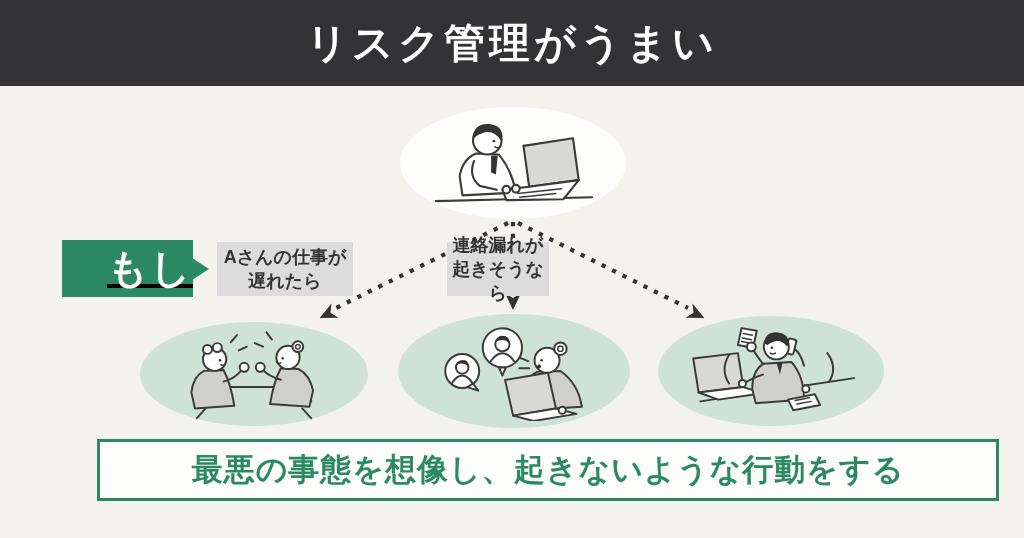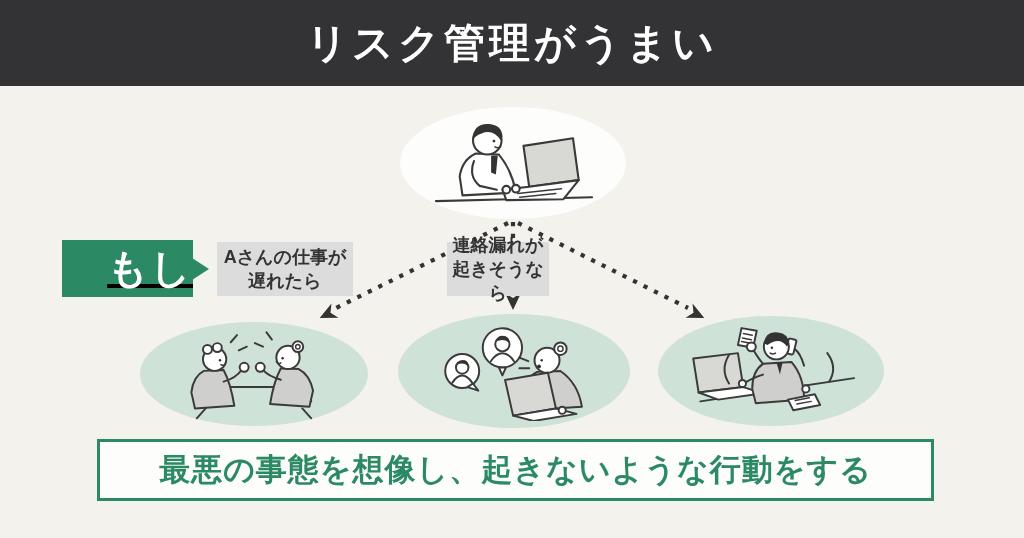--- a/index.html
+++ b/index.html
@@ -53,21 +53,21 @@
     position:absolute;height:54px;background:#dcdcdc;z-index:3;
     display:flex;align-items:center;justify-content:center;
     color:#333333;font-size:18px;font-weight:bold;line-height:1.35;
     text-align:center;white-space:pre-line;
   }
   #cond-0{left:217px;top:242px;width:136px;}
   #cond-1{left:447px;top:242px;width:102px;}
   #cond-2{left:671px;top:242px;width:128px;}
   
   .conclusion{
-    position:absolute;left:97px;top:439px;width:837px;height:62px;
+    position:absolute;left:97px;top:439px;width:902px;height:62px;
     background:#fdfdfb;border:3px solid #2b8a63;box-sizing:border-box;
     display:flex;align-items:center;justify-content:center;z-index:3;
   }
   .conclusion .conclusion-text{
     color:#2b8a63;font-size:31px;font-weight:bold;letter-spacing:1px;
   }
   
   .illus{display:block;}
   .illus .ln{stroke:#3a3a3a;stroke-width:2.2;fill:none;stroke-linecap:round;stroke-linejoin:round;}
   .illus .fill-w{fill:#ffffff;stroke:#3a3a3a;stroke-width:2.2;stroke-linejoin:round;}

